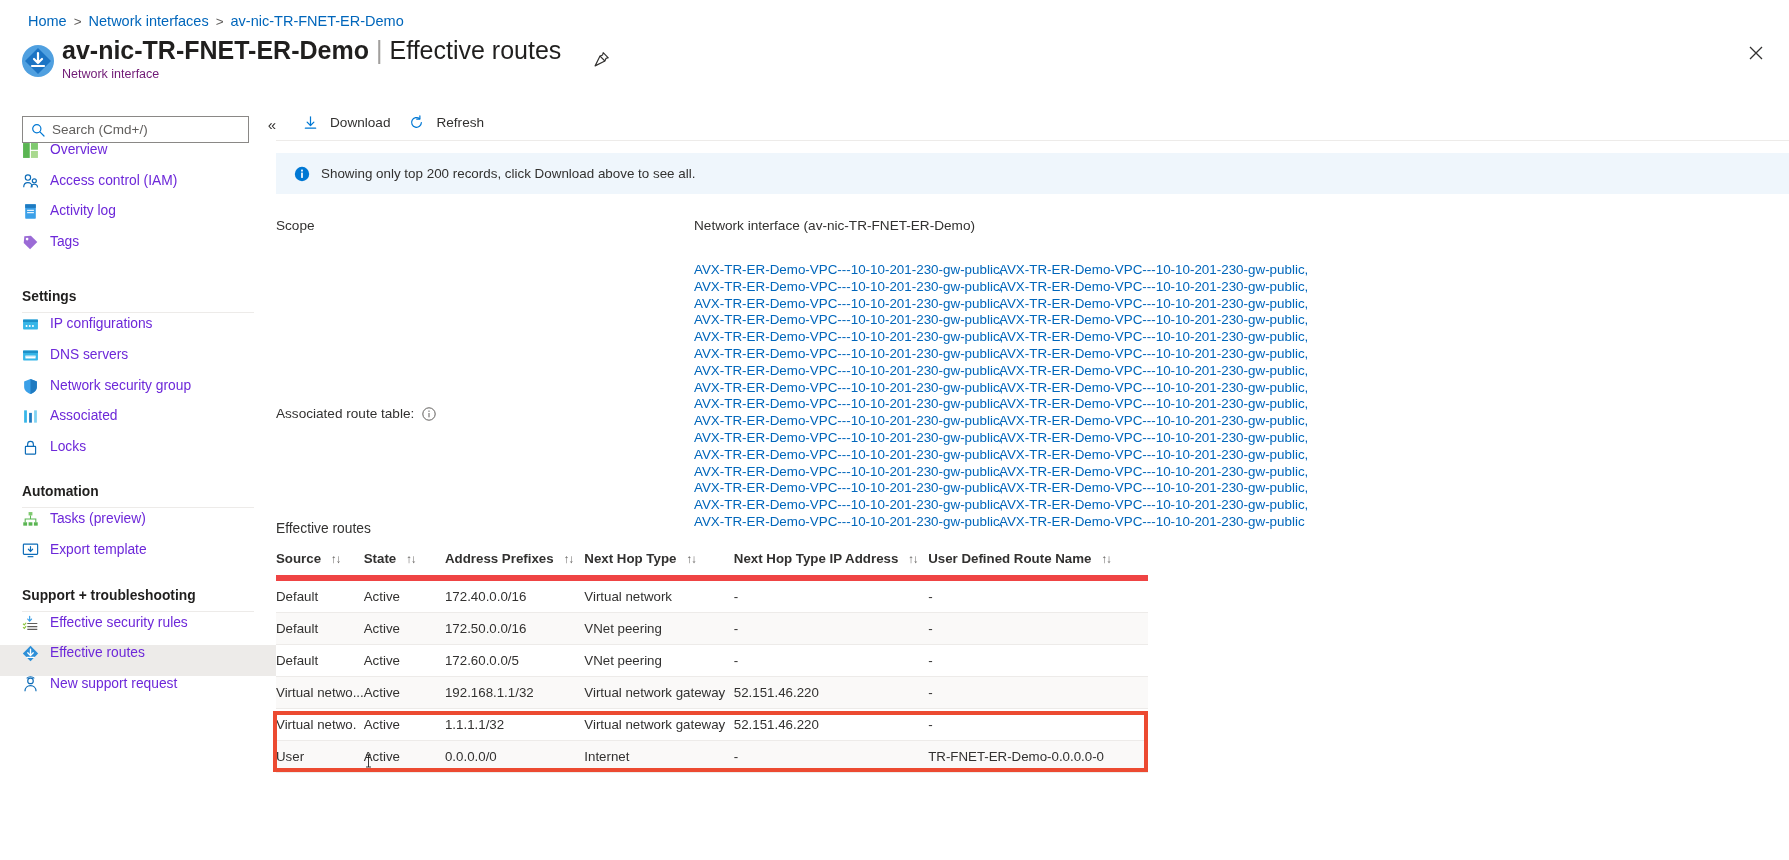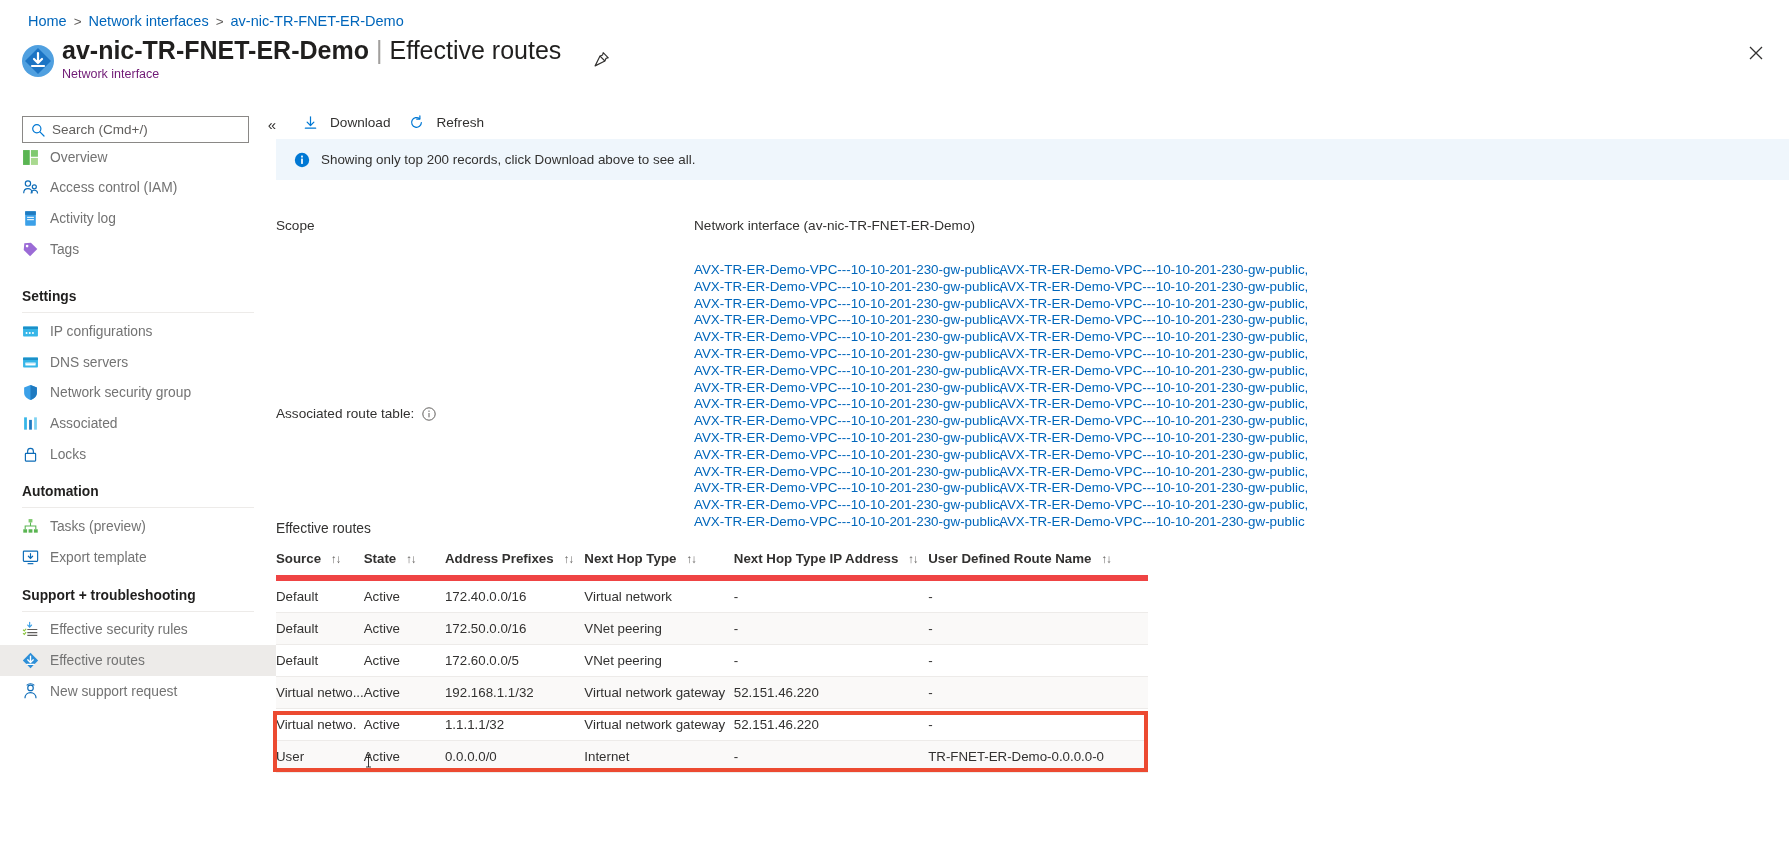--- a/index.html
+++ b/index.html
@@ -76,24 +76,24 @@
   .search-inp::placeholder { color:#605e5c; opacity:1; }
   .collapse-btn {
     position:absolute; left: 262px; top: 10px;
     width: 20px; height:20px; display:flex; align-items:center; justify-content:center;
     color:#323130; font-size: 15px; cursor:pointer; line-height:1;
   }
 
   .nav-item {
     position:relative;
     height: 30.6px;
-    display:flex; align-items:center;
+    display:flex; align-items:flex-start;
     padding-left: 22px;
     cursor:pointer;
-    font-size: 13.8px; color:#737373;
+    font-size: 13.8px; color:#6d28d9;
     white-space:nowrap;
   }
   .nav-item.selected { background:#edebe9; }
   .nav-ico {
     width: 17px; height: 17px; flex: 0 0 17px;
     margin-right: 11px;
     display:flex; align-items:center; justify-content:center;
   }
   .nav-ico svg { display:block; }
   .nav-group {
@@ -123,21 +123,21 @@
     font-size: 13.6px; color:#323130; cursor:pointer;
     border-radius:2px;
   }
   .tb-ico { width:16px; height:16px; display:flex; align-items:center; justify-content:center; }
   .tb-ico svg { display:block; }
   .tb-rule {
     position:absolute; left: 0; top: 36px; right: 0; height:1px; background:#edebe9;
   }
 
   .banner {
-    position:absolute; left: 0px; top: 35px;
+    position:absolute; left: 0px; top: 49px;
     width: 1513px; height: 41px;
     background: #eff6fc;
     display:flex; align-items:center;
     padding-left: 18px;
   }
   .banner-ico { width:16px; height:16px; margin-right: 11px; flex:0 0 16px; }
   .banner-txt { font-size: 13.4px; color:#323130; }
   .lbl-scope {
     position:absolute; left: 0px; top: 0px;
     font-size: 13.6px; color:#323130;

